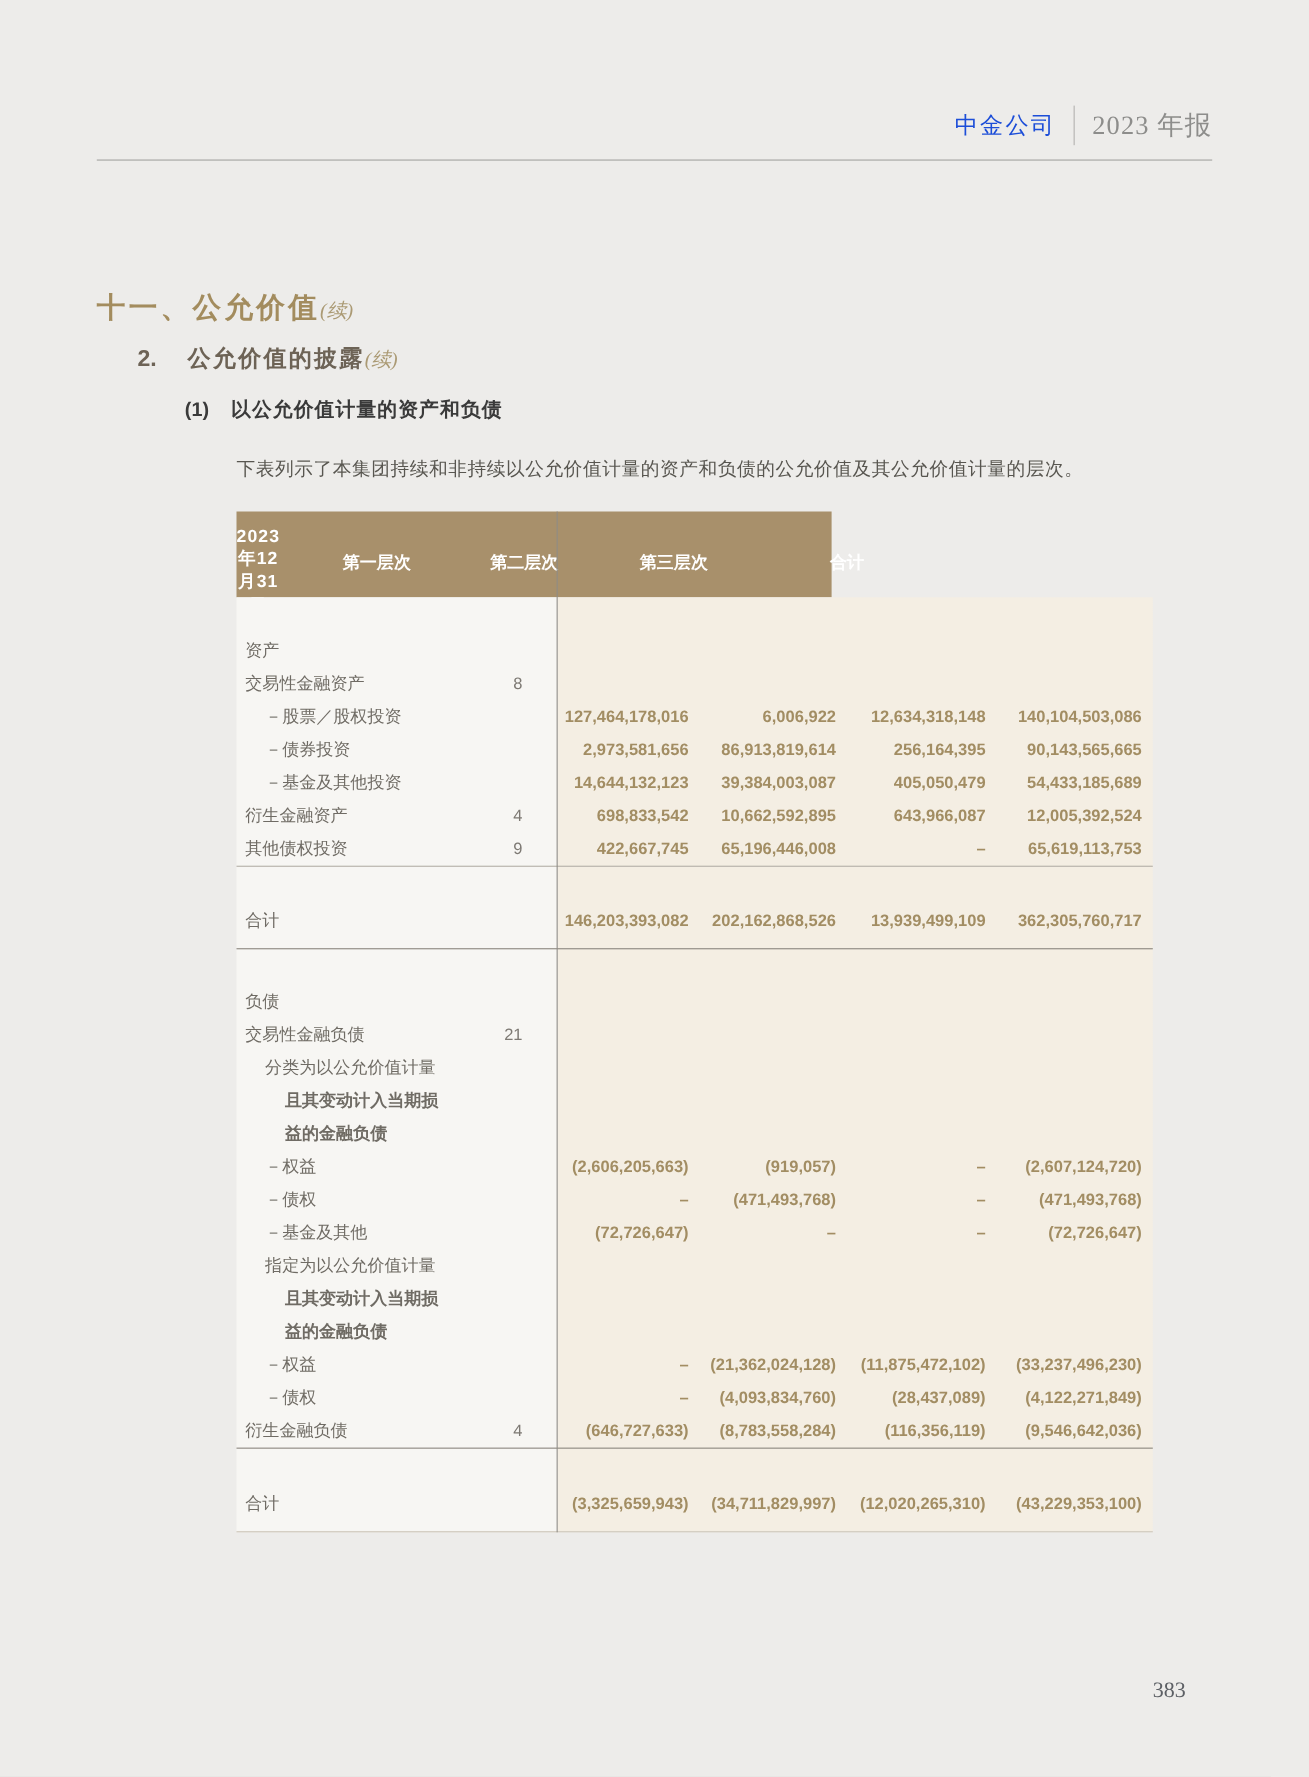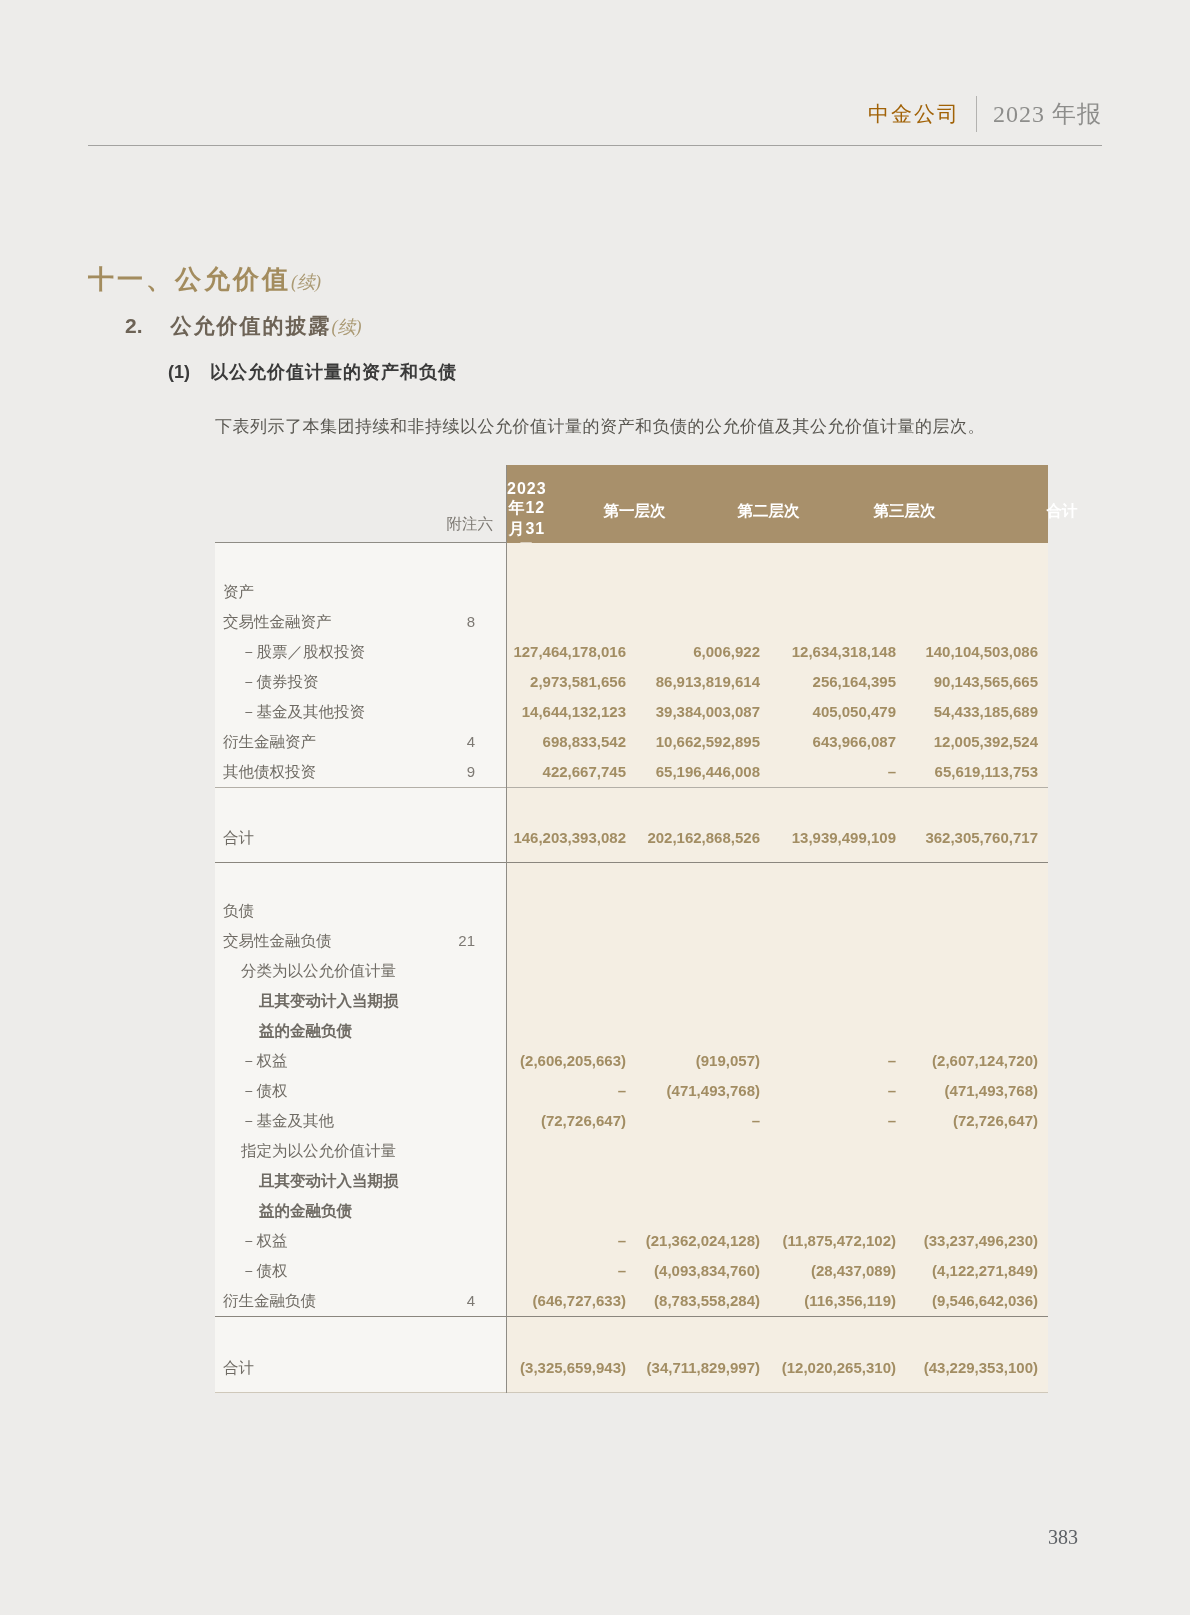--- a/index.html
+++ b/index.html
@@ -1,21 +1,21 @@
 <!DOCTYPE html>
 <html><head>
 <meta charset="utf-8">
 <style>
   html,body{margin:0;padding:0;}
   body{background:#d8d7d5;font-family:"Liberation Sans",sans-serif;}
   .page{position:relative;width:1190px;height:1615px;background:#edecea;overflow:hidden;margin:0 auto;}
 
   
   .doc-header{position:absolute;top:96px;right:88px;display:flex;align-items:center;}
-  .doc-header .brand{font-family:Liberation Sans, sans-serif;font-size:21px;color:#a16207;letter-spacing:2px;}
+  .doc-header .brand{font-family:Liberation Sans, sans-serif;font-size:21px;color:#1d4ed8;letter-spacing:2px;}
   .doc-header .vsep{width:1px;height:36px;background:#b3b2b0;margin:0 16px;}
   .doc-header .edition{font-family:"Liberation Serif",serif;font-size:24px;color:#8d8d8b;letter-spacing:1px;}
   .header-rule{position:absolute;top:145px;left:88px;right:88px;height:1px;background:#a3a2a0;}
 
   
   .h1{position:absolute;left:88px;top:262px;font-size:26px;font-weight:bold;color:#a38c5e;letter-spacing:3px;}
   .h1 .cont, .h2 .cont{font-family:"Liberation Serif",serif;font-style:italic;font-weight:normal;font-size:18px;color:#ab9a74;letter-spacing:0;}
   .h2{position:absolute;left:125px;top:312px;display:flex;align-items:baseline;font-size:21px;font-weight:bold;color:#6d6356;letter-spacing:2px;}
   .h2 .h2num{margin-right:28px;letter-spacing:0;}
   .h3{position:absolute;left:168px;top:360px;display:flex;align-items:baseline;font-size:18px;font-weight:bold;color:#3a3a3a;letter-spacing:1px;}
@@ -72,21 +72,20 @@
   <div class="h3">
     <span class="h3num">(1)</span>
     <span>以公允价值计量的资产和负债</span>
   </div>
 
   <p class="intro">下表列示了本集团持续和非持续以公允价值计量的资产和负债的公允价值及其公允价值计量的层次。</p>
 
   <div class="ftable">
     <div class="vline"></div>
     <div class="thead">
-      <div class="thead-left">附注六</div>
       <div class="thead-right">
         <div class="date-row">2023年12月31日</div>
         <div class="cols-row">
           <span class="colcell w0">第一层次</span>
           <span class="colcell w1">第二层次</span>
           <span class="colcell w2">第三层次</span>
           <span class="colcell w3">合计</span>
         </div>
       </div>
     </div>

